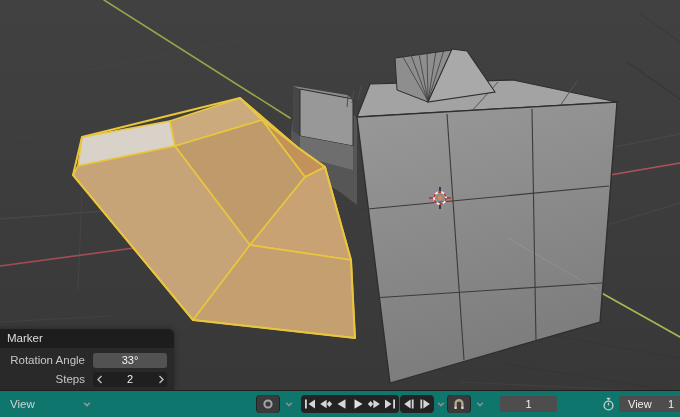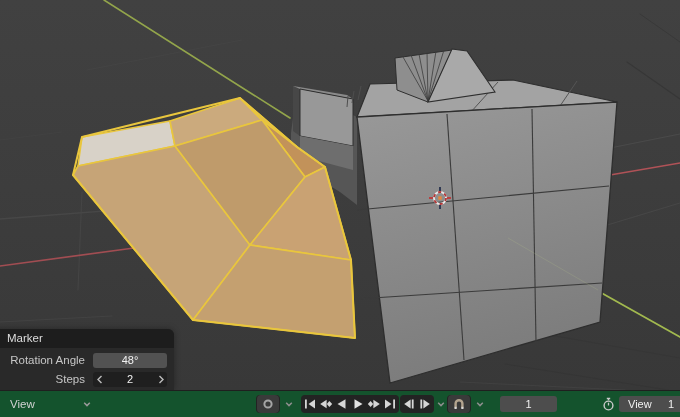--- a/index.html
+++ b/index.html
@@ -33,21 +33,21 @@
   .op-stepper{
     width:74px;height:15px;flex:none;background:#1f1f1f;border-radius:3px;
     display:flex;align-items:center;
   }
   .op-stepper .step-val{flex:1;text-align:center;font-size:11px;color:#f2f2f2;}
   .step-btn{width:13px;height:15px;flex:none;display:flex;align-items:center;justify-content:center;cursor:pointer;}
   .step-btn svg{display:block;}
   
   .timeline{
     position:absolute;left:0;bottom:0;width:680px;height:27px;
-    background:#14532d;border-top:1px solid #1f1f1f;box-sizing:border-box;
+    background:#0f766e;border-top:1px solid #1f1f1f;box-sizing:border-box;
   }
   .tl-menu{
     position:absolute;top:0;height:26px;line-height:26px;font-size:11.5px;color:#d2d2d2;
     padding:0 4px;cursor:default;display:flex;align-items:center;gap:3px;
   }
   .tl-group{
     position:absolute;top:4px;height:18px;background:#232323;border-radius:4px;
     display:flex;align-items:center;padding:0 1px;
   }
   .tl-btn{width:16px;height:18px;display:flex;align-items:center;justify-content:center;}
@@ -166,21 +166,21 @@
 </svg>
 </div>
 
 <div class="op-panel">
   <div class="op-header">
     <span>Marker</span>
   </div>
   <div class="op-row">
     <span class="op-label">Rotation Angle</span>
     <div class="op-slider">
-      <span>48°</span>
+      <span>33°</span>
     </div>
   </div>
   <div class="op-row">
     <span class="op-label">Steps</span>
     <div class="op-stepper">
       <span class="step-btn">
         <svg width="8" height="9" viewBox="0 0 8 9">
             <path d="M5.5,1 L2,4.5 L5.5,8" stroke="#bdbdbd" stroke-width="1.4" fill="none"></path>
           </svg>
       </span>

